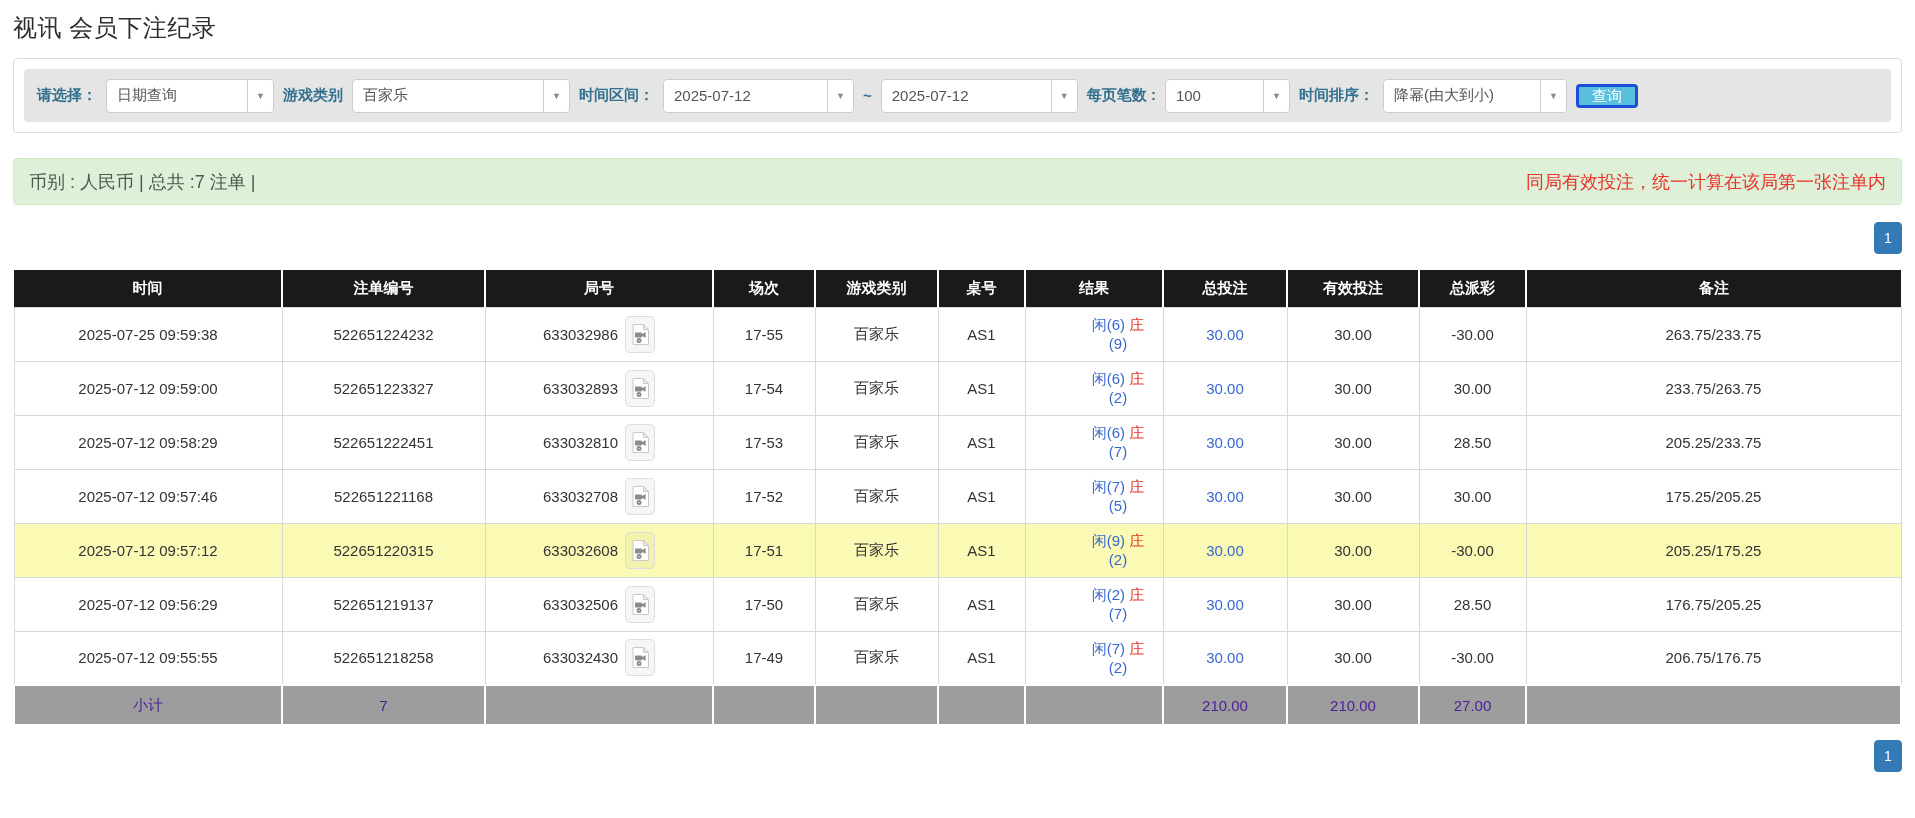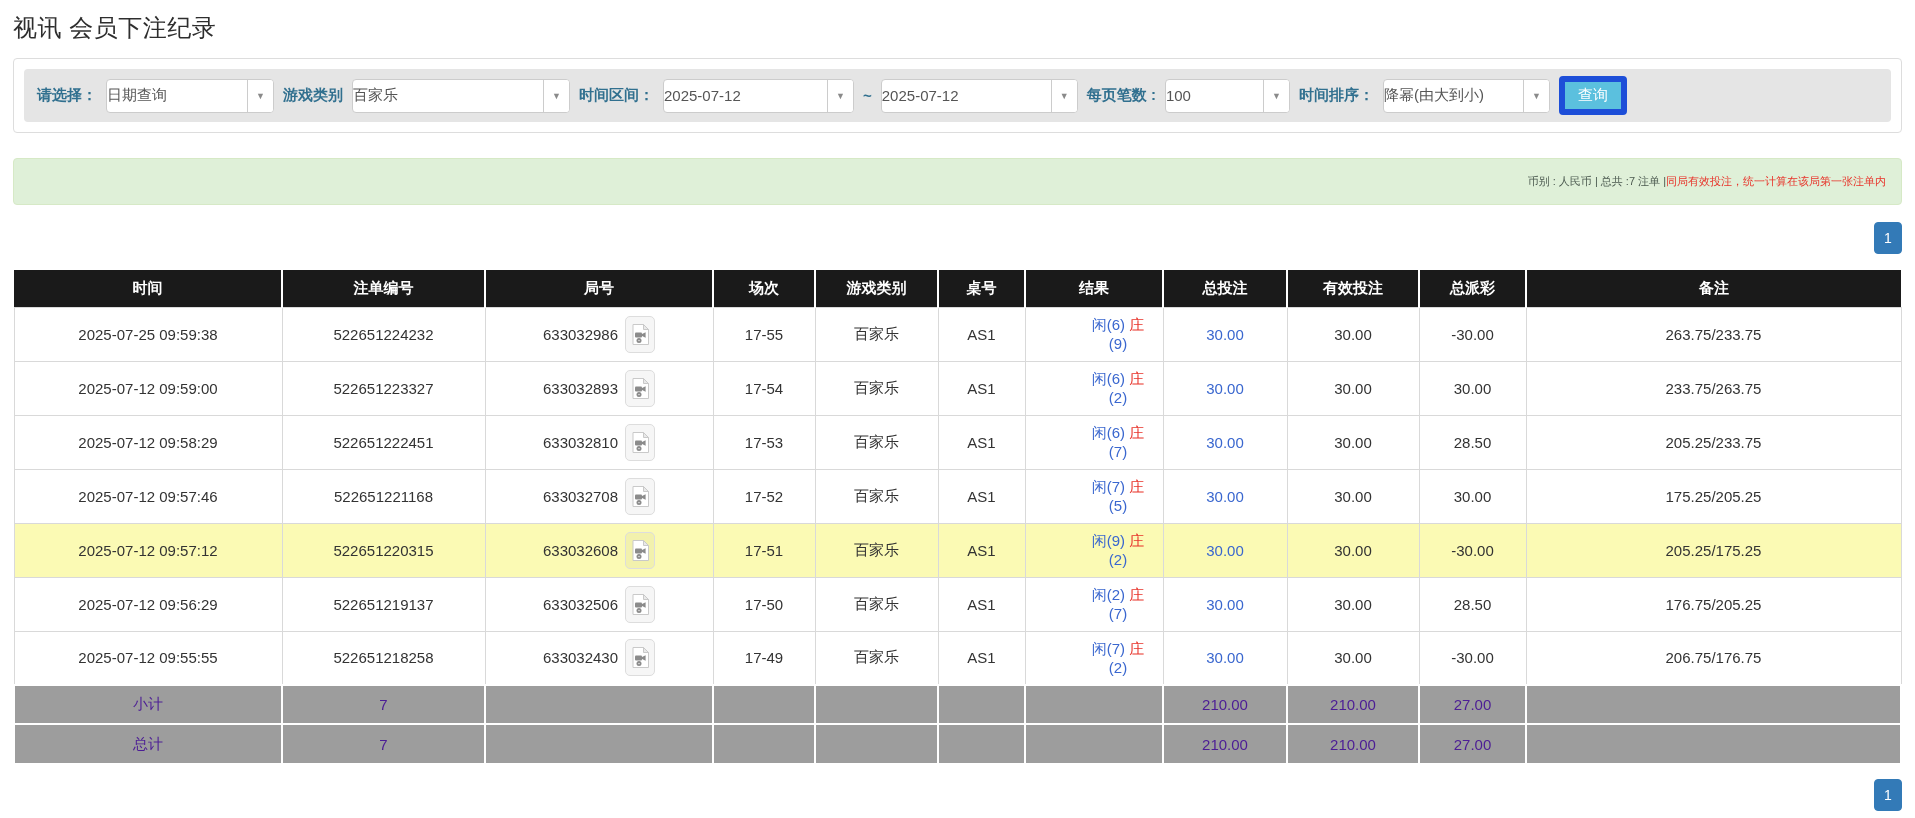--- a/index.html
+++ b/index.html
@@ -27,41 +27,41 @@
     display:flex; align-items:center; gap:9px;
     padding:9px 13px; height:53px; font-size:15px;
   }
   .flabel { color:#31708f; font-weight:bold; white-space:nowrap; }
   .combo {
     display:inline-flex; align-items:stretch; background:#fff;
     border:1px solid #ccc; border-radius:4px; height:34px; overflow:hidden;
     cursor:pointer;
   }
   .combo-text {
-    flex:1; display:flex; align-items:center; padding:0 0;
+    flex:1; display:flex; align-items:center; padding:0 10px;
     color:#555; white-space:nowrap; overflow:hidden;
   }
   .combo-arrow {
     width:26px; border-left:1px solid #ccc; display:flex;
     align-items:center; justify-content:center;
     color:#8a8a8a; font-size:9px; background:#fff;
   }
-  .w1{width:168px}.w2{width:218px}.w3{width:191px}.w4{width:197px}.w5{width:125px}.w6{width:167px}
+  .w1{width:168px}.w2{width:218px}.w3{width:191px}.w4{width:197px}.w5{width:125px}.w6{width:184px}
   .tilde { color:#31708f; font-weight:bold; }
   .btn-search {
-    background:#5bc0de; border:6px solid #1d4ed8; color:#fff;
-    border-radius:4px; height:39px; padding:0 13px; font-size:15px;
+    background:#5bc0de; border:3px solid #1d4ed8; color:#fff;
+    border-radius:4px; height:24px; padding:0 13px; font-size:15px;
     cursor:pointer; font-family:inherit;
   }
 
   
   .summary-bar {
     background:#dff0d8; border:1px solid #d6e9c6; border-radius:4px;
-    height:47px; display:flex; align-items:center; justify-content:flex-end;
-    padding:0 15px; margin-bottom:17px; font-size:11px;
+    height:47px; display:flex; align-items:center; justify-content:space-between;
+    padding:0 15px; margin-bottom:17px; font-size:18px;
   }
   .summary-left { color:#4c5a50; }
   .summary-notice { color:#e8332a; }
 
   
   .pagination { display:flex; justify-content:flex-end; margin:0 0 16px 0; }
   .pagination.bottom { margin:16px 0 4px 0; }
   .page-btn {
     min-width:28px; height:32px; background:#337ab7; border:1px solid #337ab7;
     border-radius:4px; color:#fff; display:flex; align-items:center;
@@ -349,33 +349,20 @@
         <td></td>
         <td></td>
         <td></td>
         <td></td>
         <td></td>
         <td>210.00</td>
         <td>210.00</td>
         <td>27.00</td>
         <td></td>
       </tr>
-      <tr>
-        <td>总计</td>
-        <td>7</td>
-        <td></td>
-        <td></td>
-        <td></td>
-        <td></td>
-        <td></td>
-        <td>210.00</td>
-        <td>210.00</td>
-        <td>27.00</td>
-        <td></td>
-      </tr>
     </tbody>
   </table>
 
   <div class="pagination bottom">
     <span class="page-btn">1</span>
   </div>
 
 </div>
 
 </body></html>

